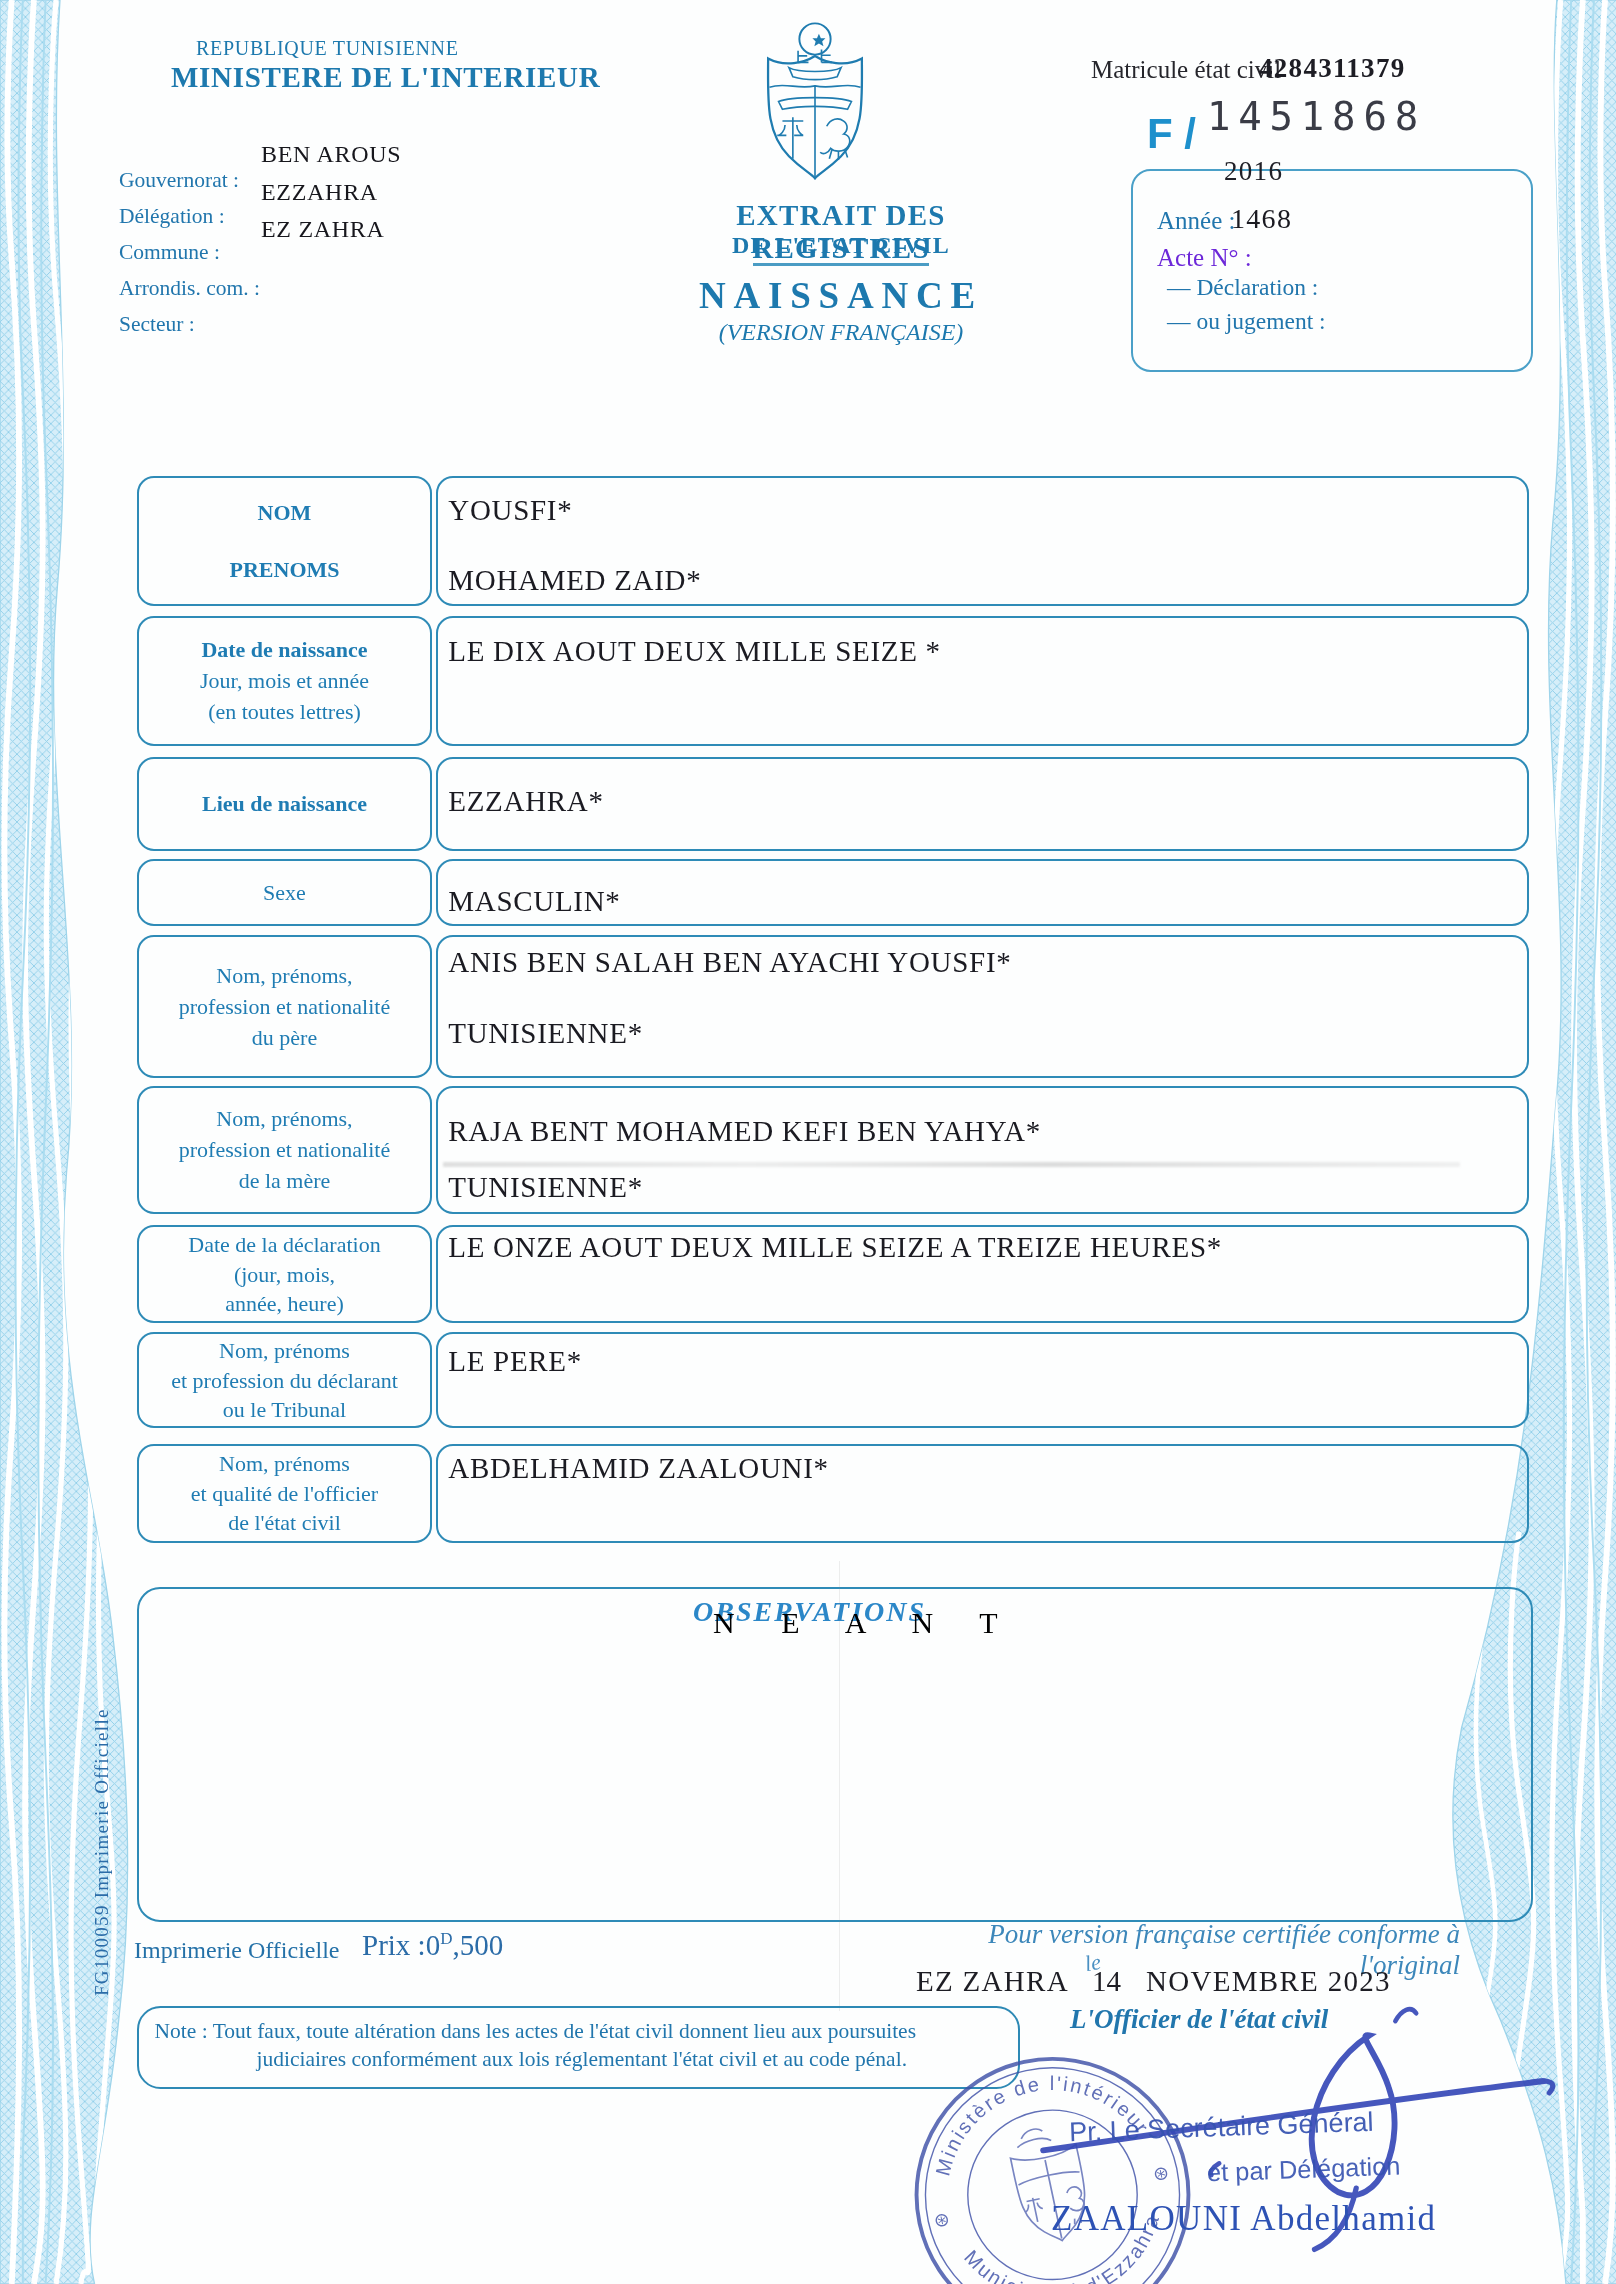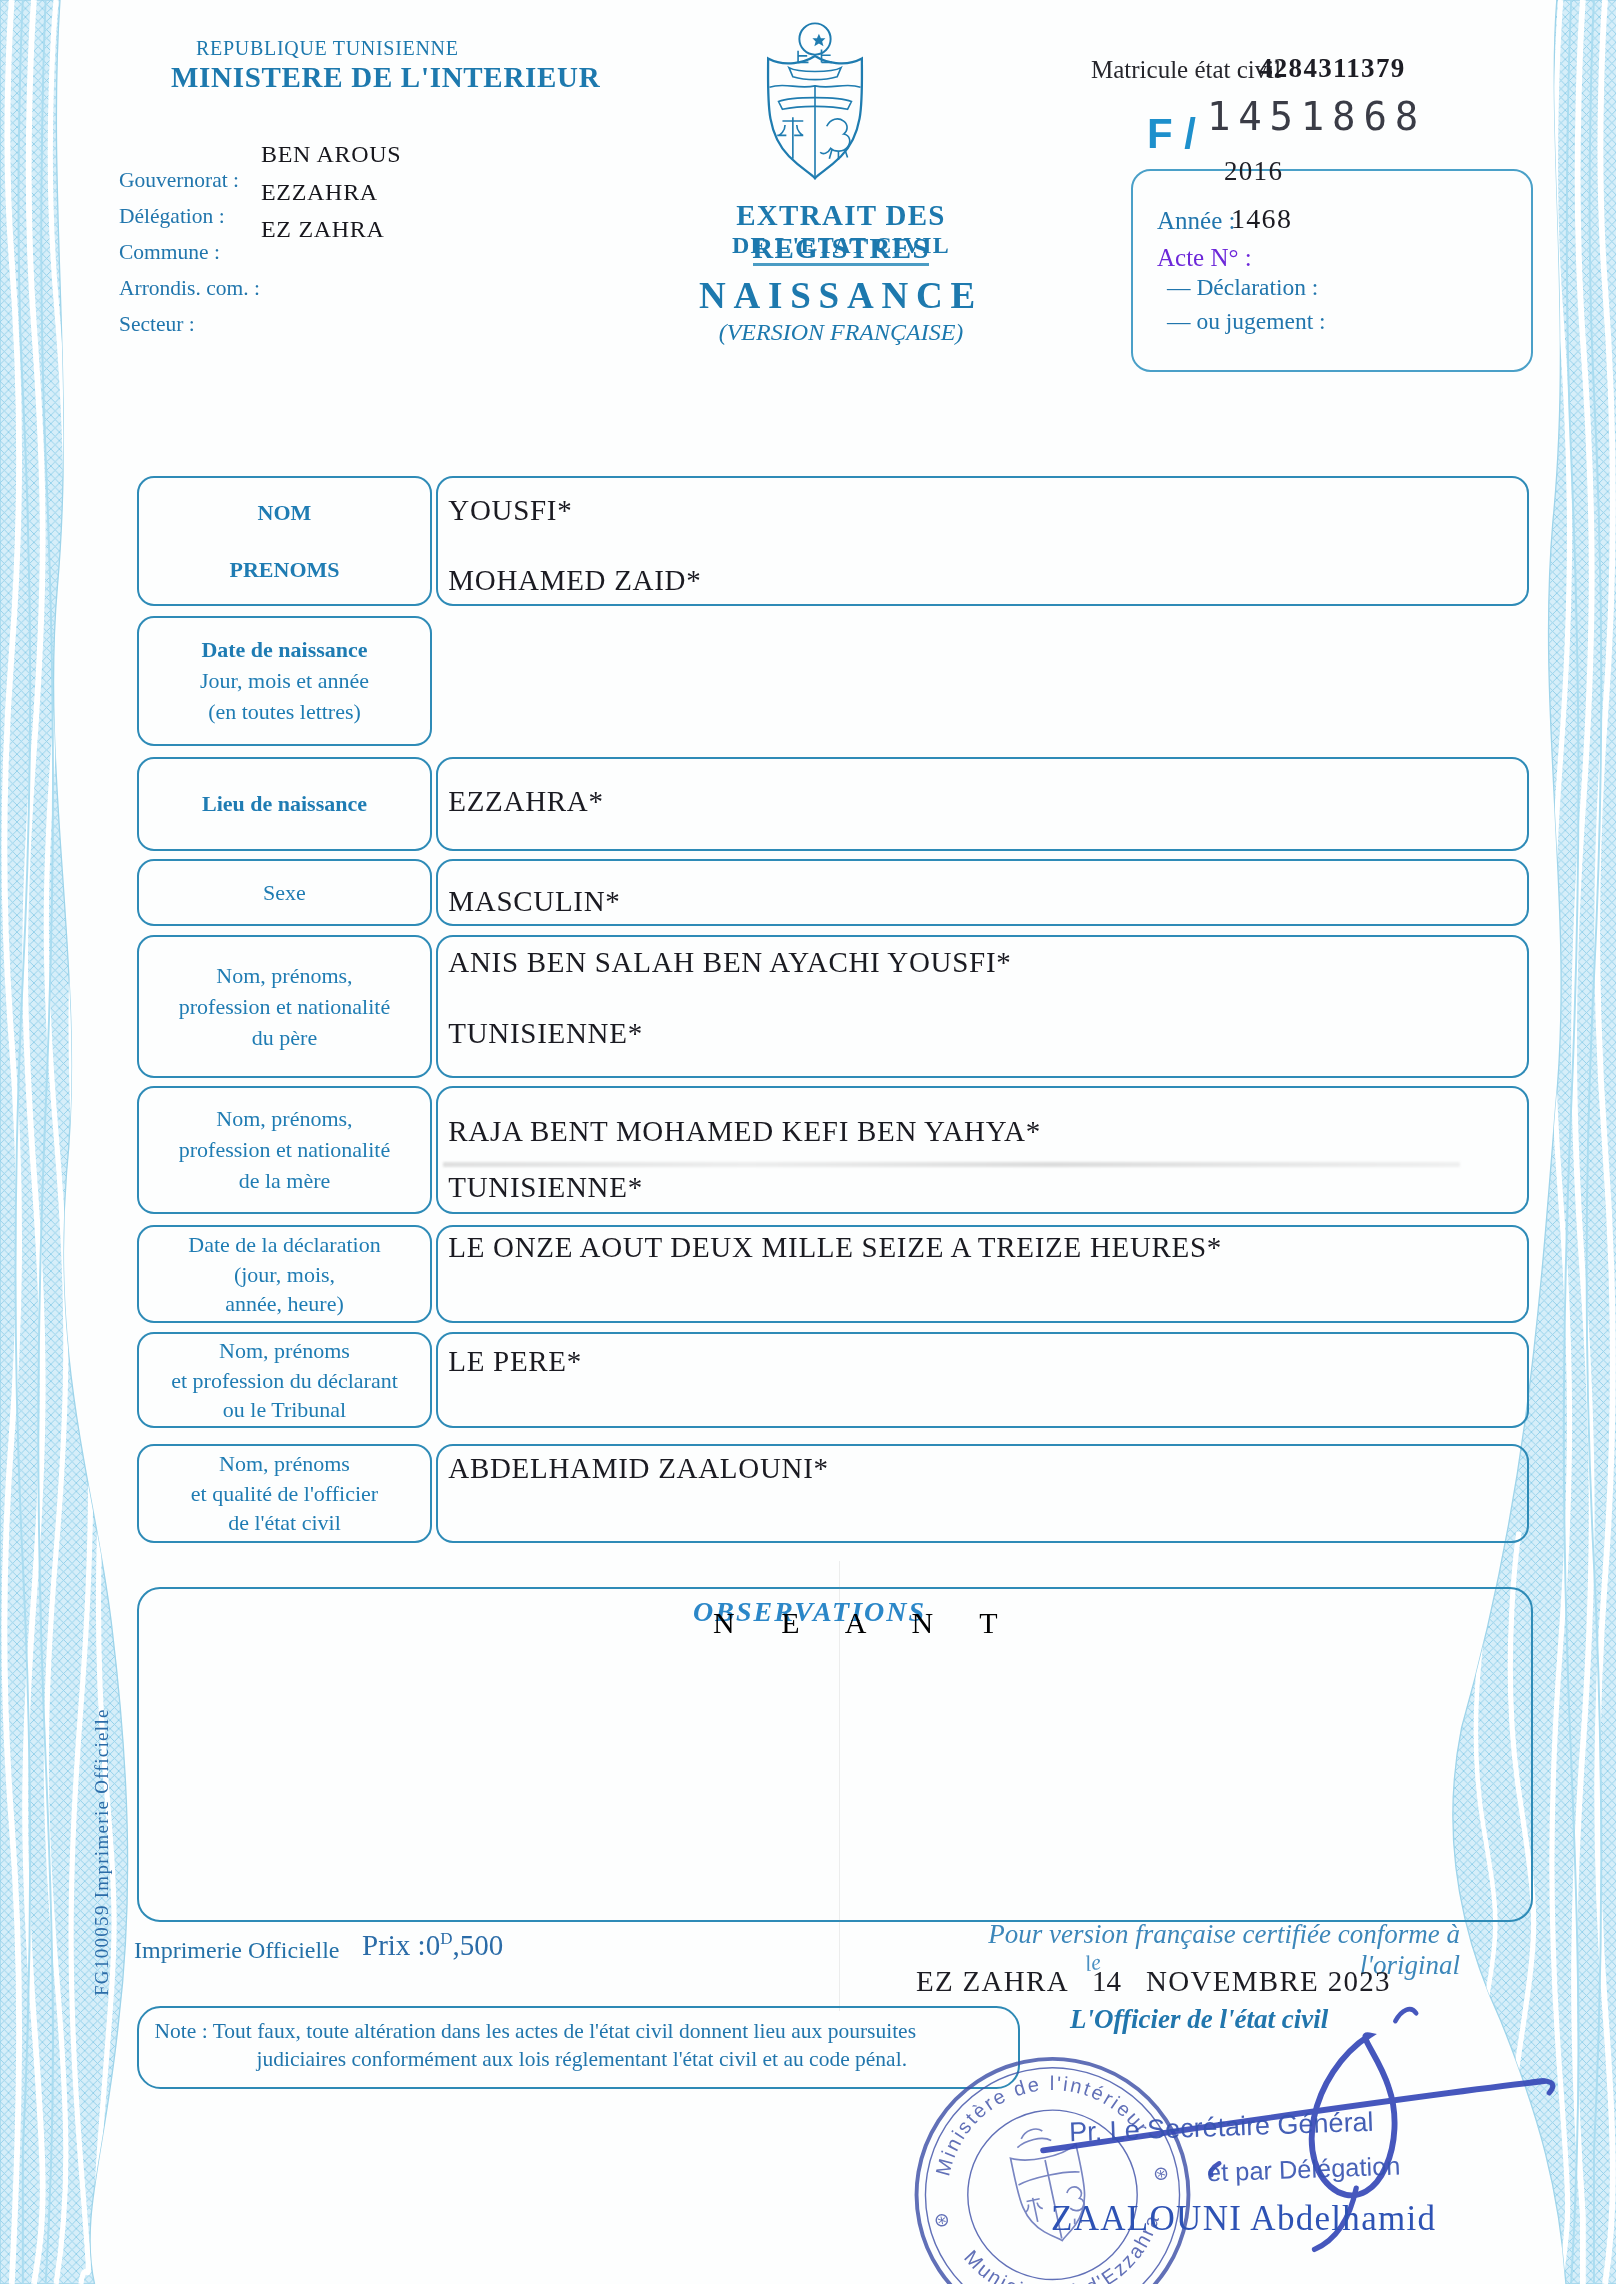--- a/index.html
+++ b/index.html
@@ -184,20 +184,23 @@
         <span class="ll">YOUSFI*</span>
         <span class="ll">MOHAMED ZAID*</span>
       </div>
     </div>
 
     <div class="trow r2">
       <div class="lbox">
         <span class="ll b">Date de naissance</span>
         <span class="ll">Jour, mois et année</span>
         <span class="ll">(en toutes lettres)</span>
+      </div>
+      <div class="vbox">
+        <span class="ll">LE DIX AOUT  DEUX MILLE SEIZE *</span>
       </div>
     </div>
 
     <div class="trow r3">
       <div class="lbox">
         <span class="ll b">Lieu de naissance</span>
       </div>
       <div class="vbox">
         <span class="ll">EZZAHRA*</span>
       </div>

